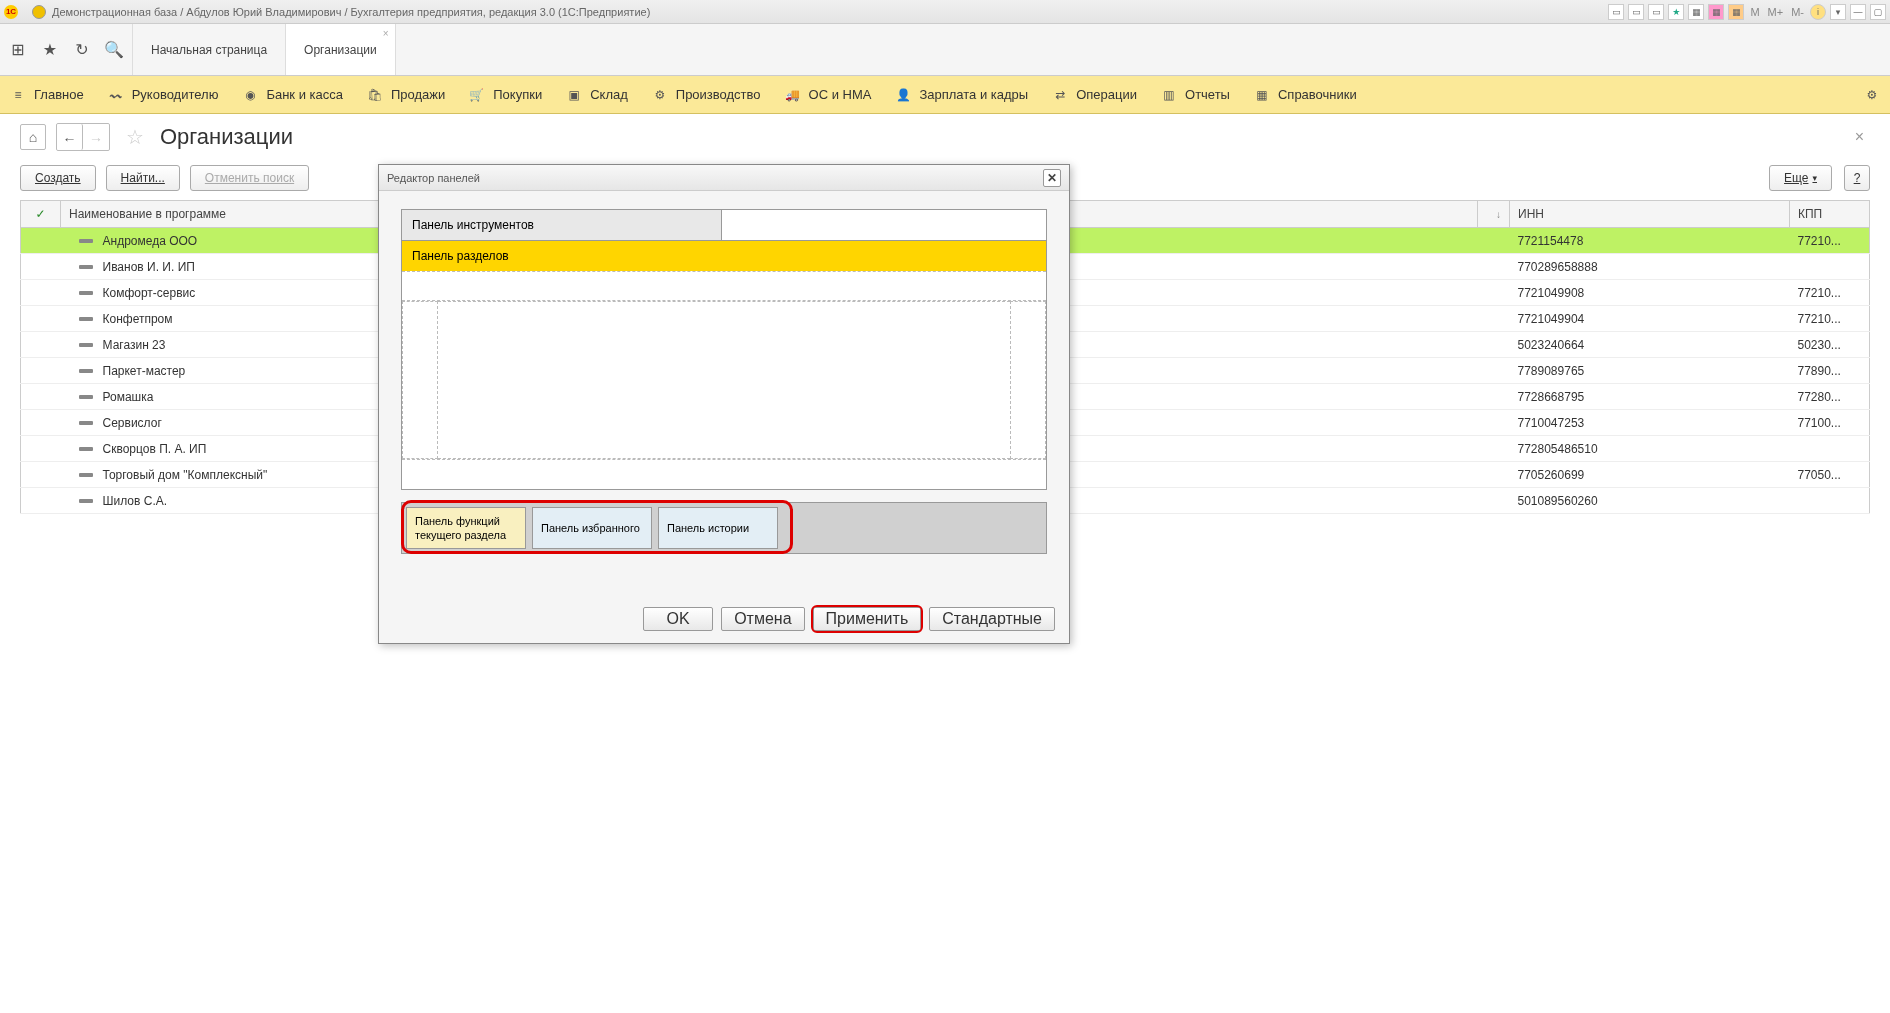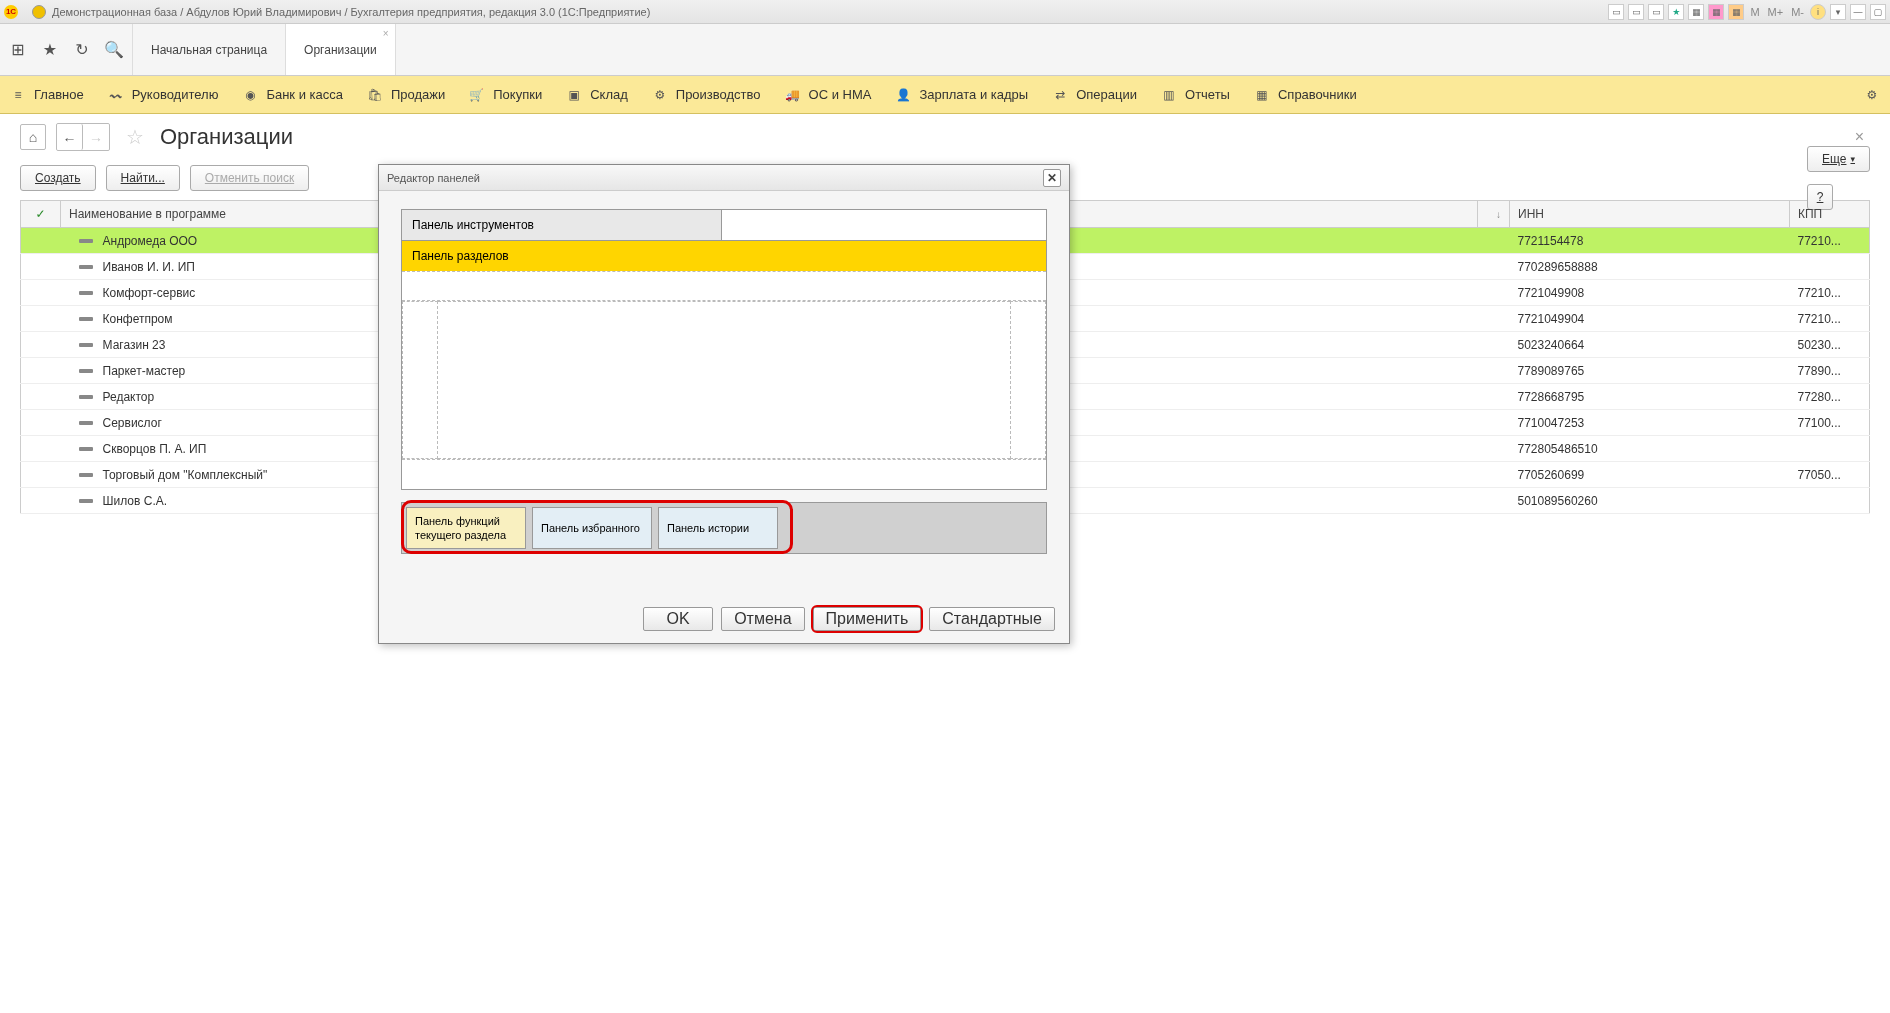--- a/index.html
+++ b/index.html
@@ -27,21 +27,21 @@
   
   .pagebar { height: 46px; display: flex; align-items: center; padding: 0 20px; gap: 10px; }
   .pagebar .navbtn { width: 26px; height: 26px; border: 1px solid #bbb; background: #fff; display: flex; align-items: center; justify-content: center; font-size: 14px; color: #555; border-radius: 2px; }
   .pagebar .star { color: #ccc; font-size: 20px; margin: 0 6px; }
   .pagebar h1 { font-size: 22px; font-weight: normal; color: #333; }
   .pagebar .page-close { margin-left: auto; color: #999; font-size: 16px; padding-right: 6px; }
   
   .toolbar { height: 36px; display: flex; align-items: center; padding: 0 20px; gap: 10px; }
   .toolbar .btn { height: 26px; padding: 0 14px; border: 1px solid #aaa; background: linear-gradient(#fff,#eee); border-radius: 3px; display: flex; align-items: center; font-size: 12px; color: #333; text-decoration: underline; }
   .toolbar .btn.disabled { color: #aaa; }
-  .toolbar .right { margin-left: auto; display: flex; gap: 12px; flex-direction: column; }
+  .toolbar .right { margin-left: auto; display: flex; gap: 12px; }
   .toolbar .more { display: flex; align-items: center; gap: 4px; }
   .toolbar .more::after { content: "▾"; font-size: 9px; }
   .toolbar .help { width: 26px; padding: 0; justify-content: center; }
   
   .tablewrap { padding: 0 20px; margin-top: 4px; }
   table.grid { width: 100%; border-collapse: collapse; border: 1px solid #ccc; }
   table.grid th { background: #f5f5f5; border: 1px solid #ccc; padding: 6px 8px; text-align: left; font-weight: normal; color: #444; font-size: 12px; height: 26px; }
   table.grid th.check { width: 40px; text-align: center; }
   table.grid th.name { width: auto; }
   table.grid th.sort { width: 32px; text-align: center; }
@@ -283,21 +283,21 @@
           </td>
           <td></td>
           <td>7789089765</td>
           <td>77890...</td>
         </tr>
         <tr>
           <td class="check"></td>
           <td>
             <div class="row-name">
               <span class="row-bar"></span>
-              <span>Редактор</span>
+              <span>Ромашка</span>
             </div>
           </td>
           <td></td>
           <td>7728668795</td>
           <td>77280...</td>
         </tr>
         <tr>
           <td class="check"></td>
           <td>
             <div class="row-name">

